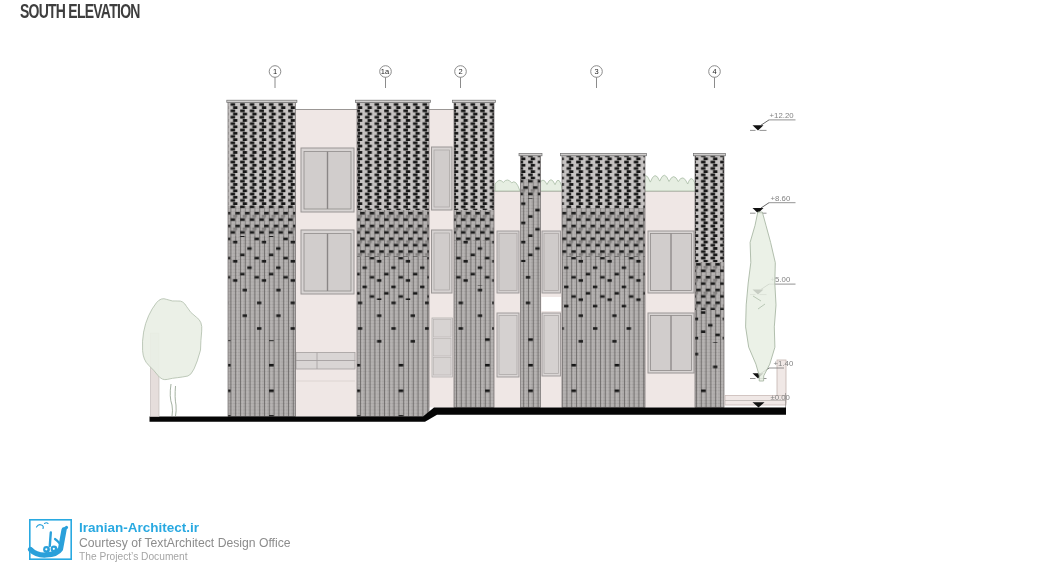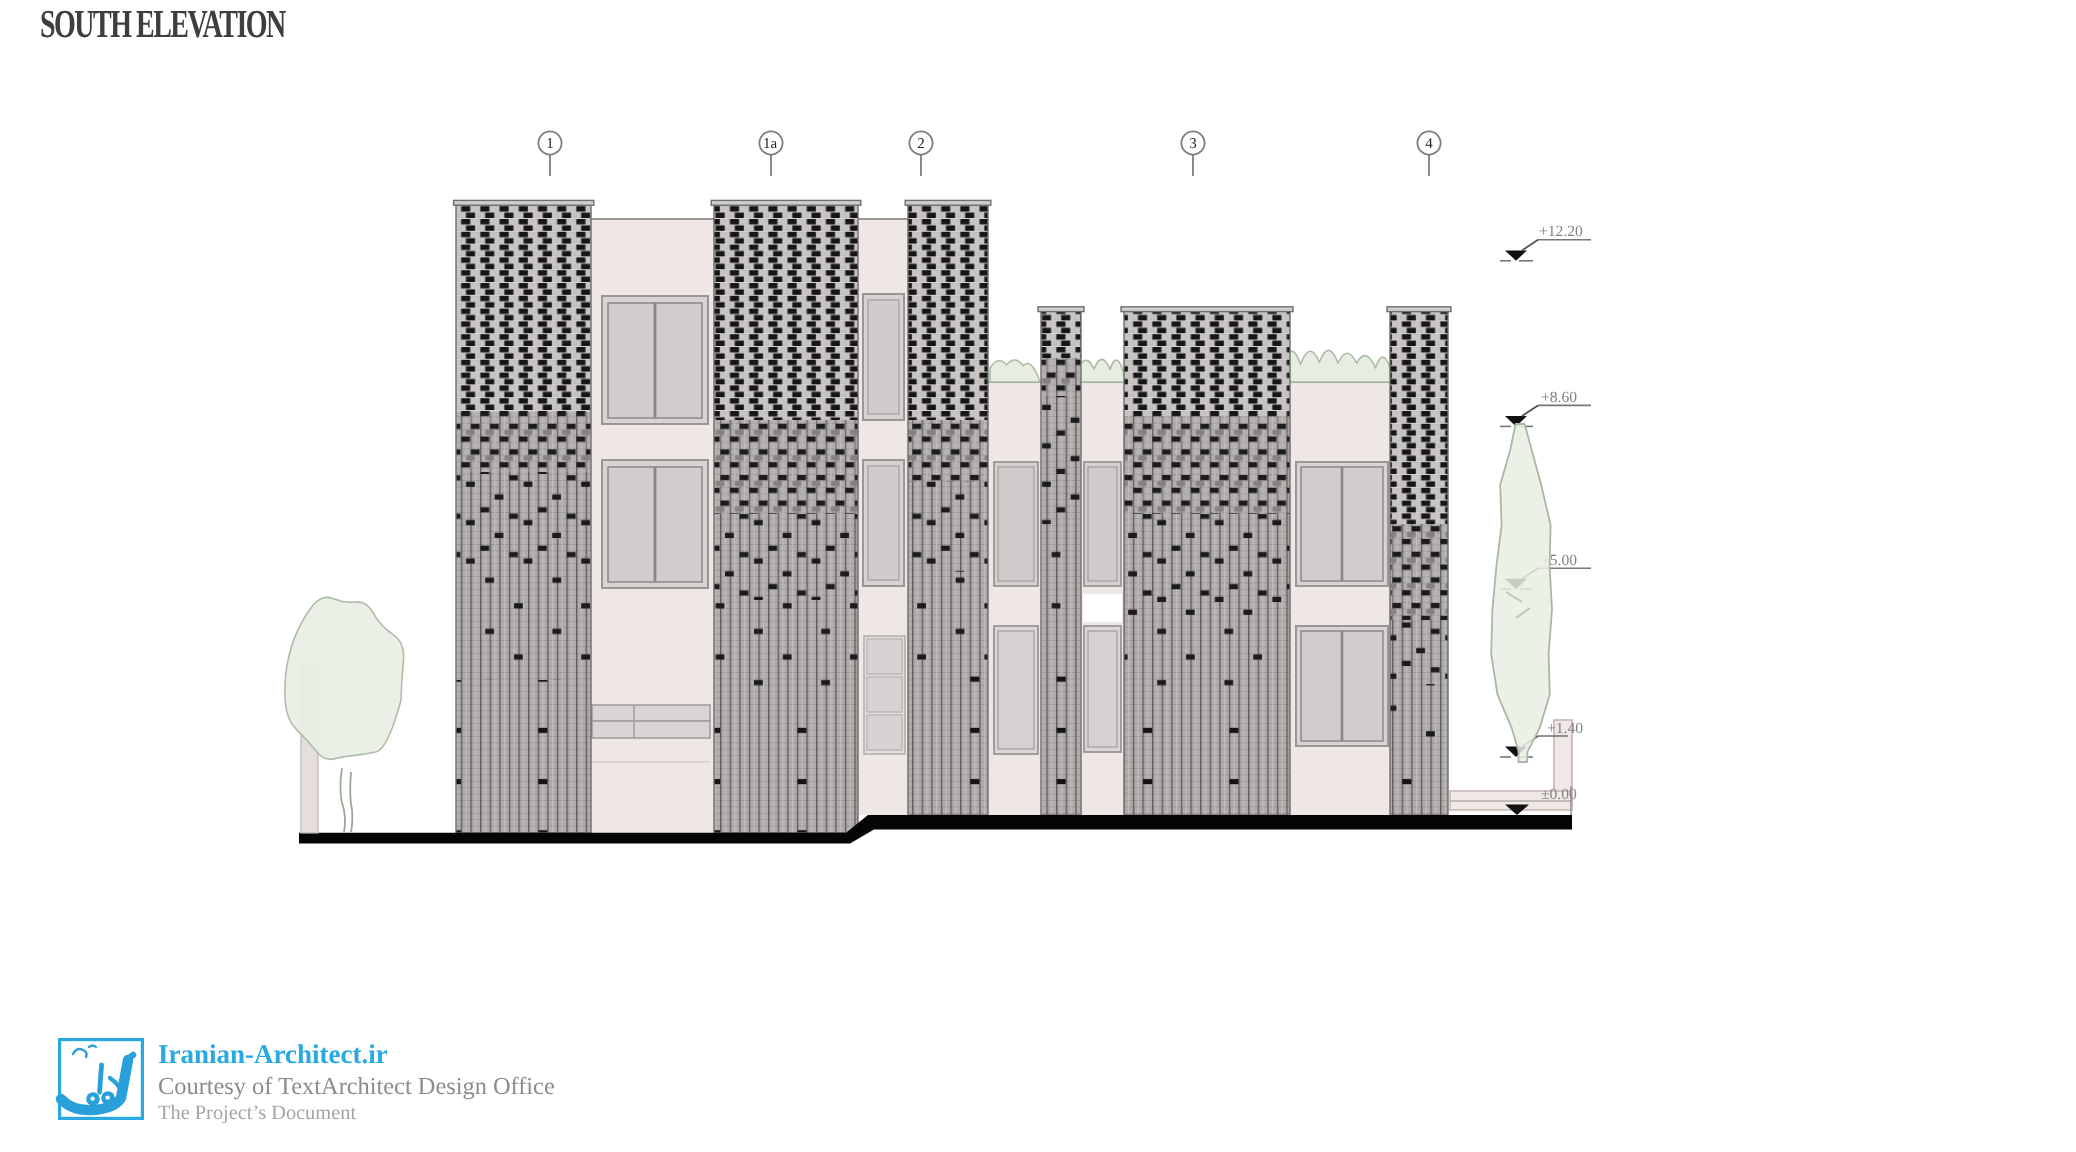--- a/index.html
+++ b/index.html
@@ -1,17 +1,17 @@
 <!DOCTYPE html>
 <html><head>
 <meta charset="utf-8">
 <style>
   html,body{margin:0;padding:0;background:#fff;}
   .page{position:relative;width:1038px;height:576px;background:#fff;overflow:hidden;
-        font-family:Liberation Serif, serif;}
+        font-family:Liberation Sans, sans-serif;}
 </style>
 </head>
 <body>
 <div class="page">
 <svg width="1038" height="576" viewBox="0 0 1038 576" xmlns="http://www.w3.org/2000/svg">
 <defs>
 
   <pattern id="pchk" x="0" y="102.6" width="9.6" height="6.4" patternUnits="userSpaceOnUse">
     <rect width="9.6" height="6.4" fill="#bab7b6"></rect>
     <rect x="0" y="0" width="9.6" height="0.5" fill="#d8d5d4"></rect>

